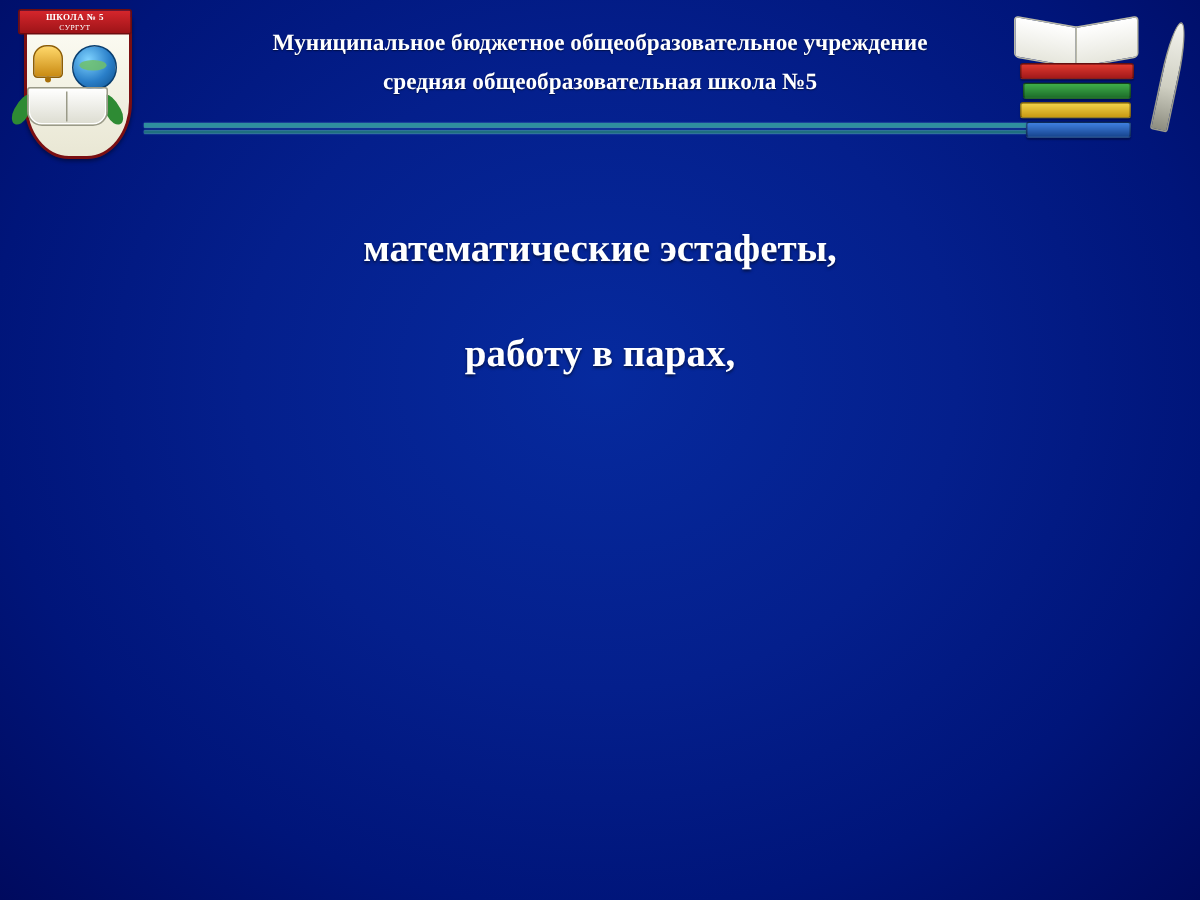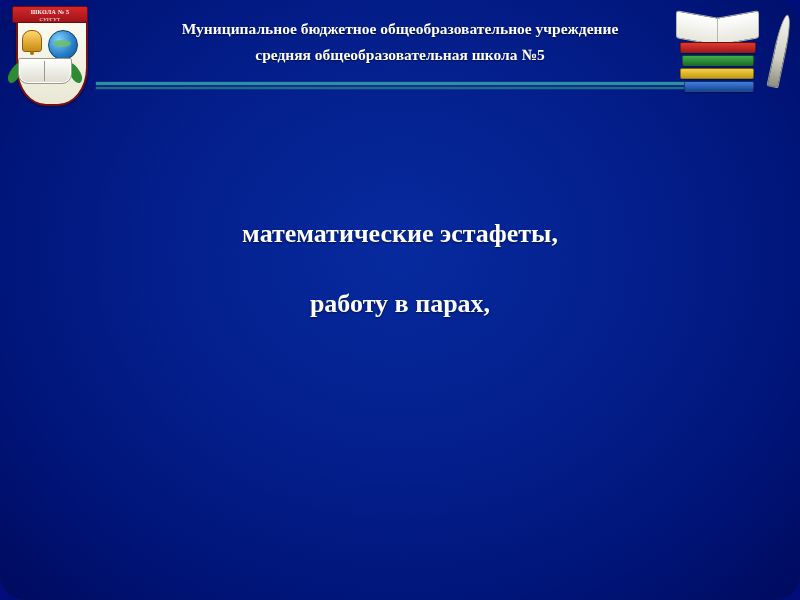--- a/index.html
+++ b/index.html
@@ -13,21 +13,20 @@
     background: #000d7a;
     font-family: "Liberation Serif", serif;
   }
 
   .slide {
     position: relative;
     width: 800px;
     height: 600px;
     background: radial-gradient(ellipse at 50% 42%, #062a9e 0%, #041f8c 42%, #00157a 72%, #000a5e 100%);
     box-sizing: border-box;
-    border-radius: 25px;
   }
 
   
   .header {
     position: absolute;
     top: 0;
     left: 0;
     width: 800px;
     height: 110px;
   }
@@ -250,21 +249,21 @@
     line-height: 40px;
     letter-spacing: .2px;
     text-shadow: 0 1px 2px rgba(0,0,0,.55);
   }
   .item {
     font-size: 26px;
     font-weight: bold;
     line-height: 32px;
     text-shadow: 0 1px 2px rgba(0,0,0,.55);
   }
-  .item.i1 { margin-top: 68px; }
+  .item.i1 { }
   .item.i2 { margin-top: 38px; }
   .item.i3 { margin-top: 56px; }
 </style>
 </head>
 <body>
 
 <div class="slide">
 
   <div class="header">
 

